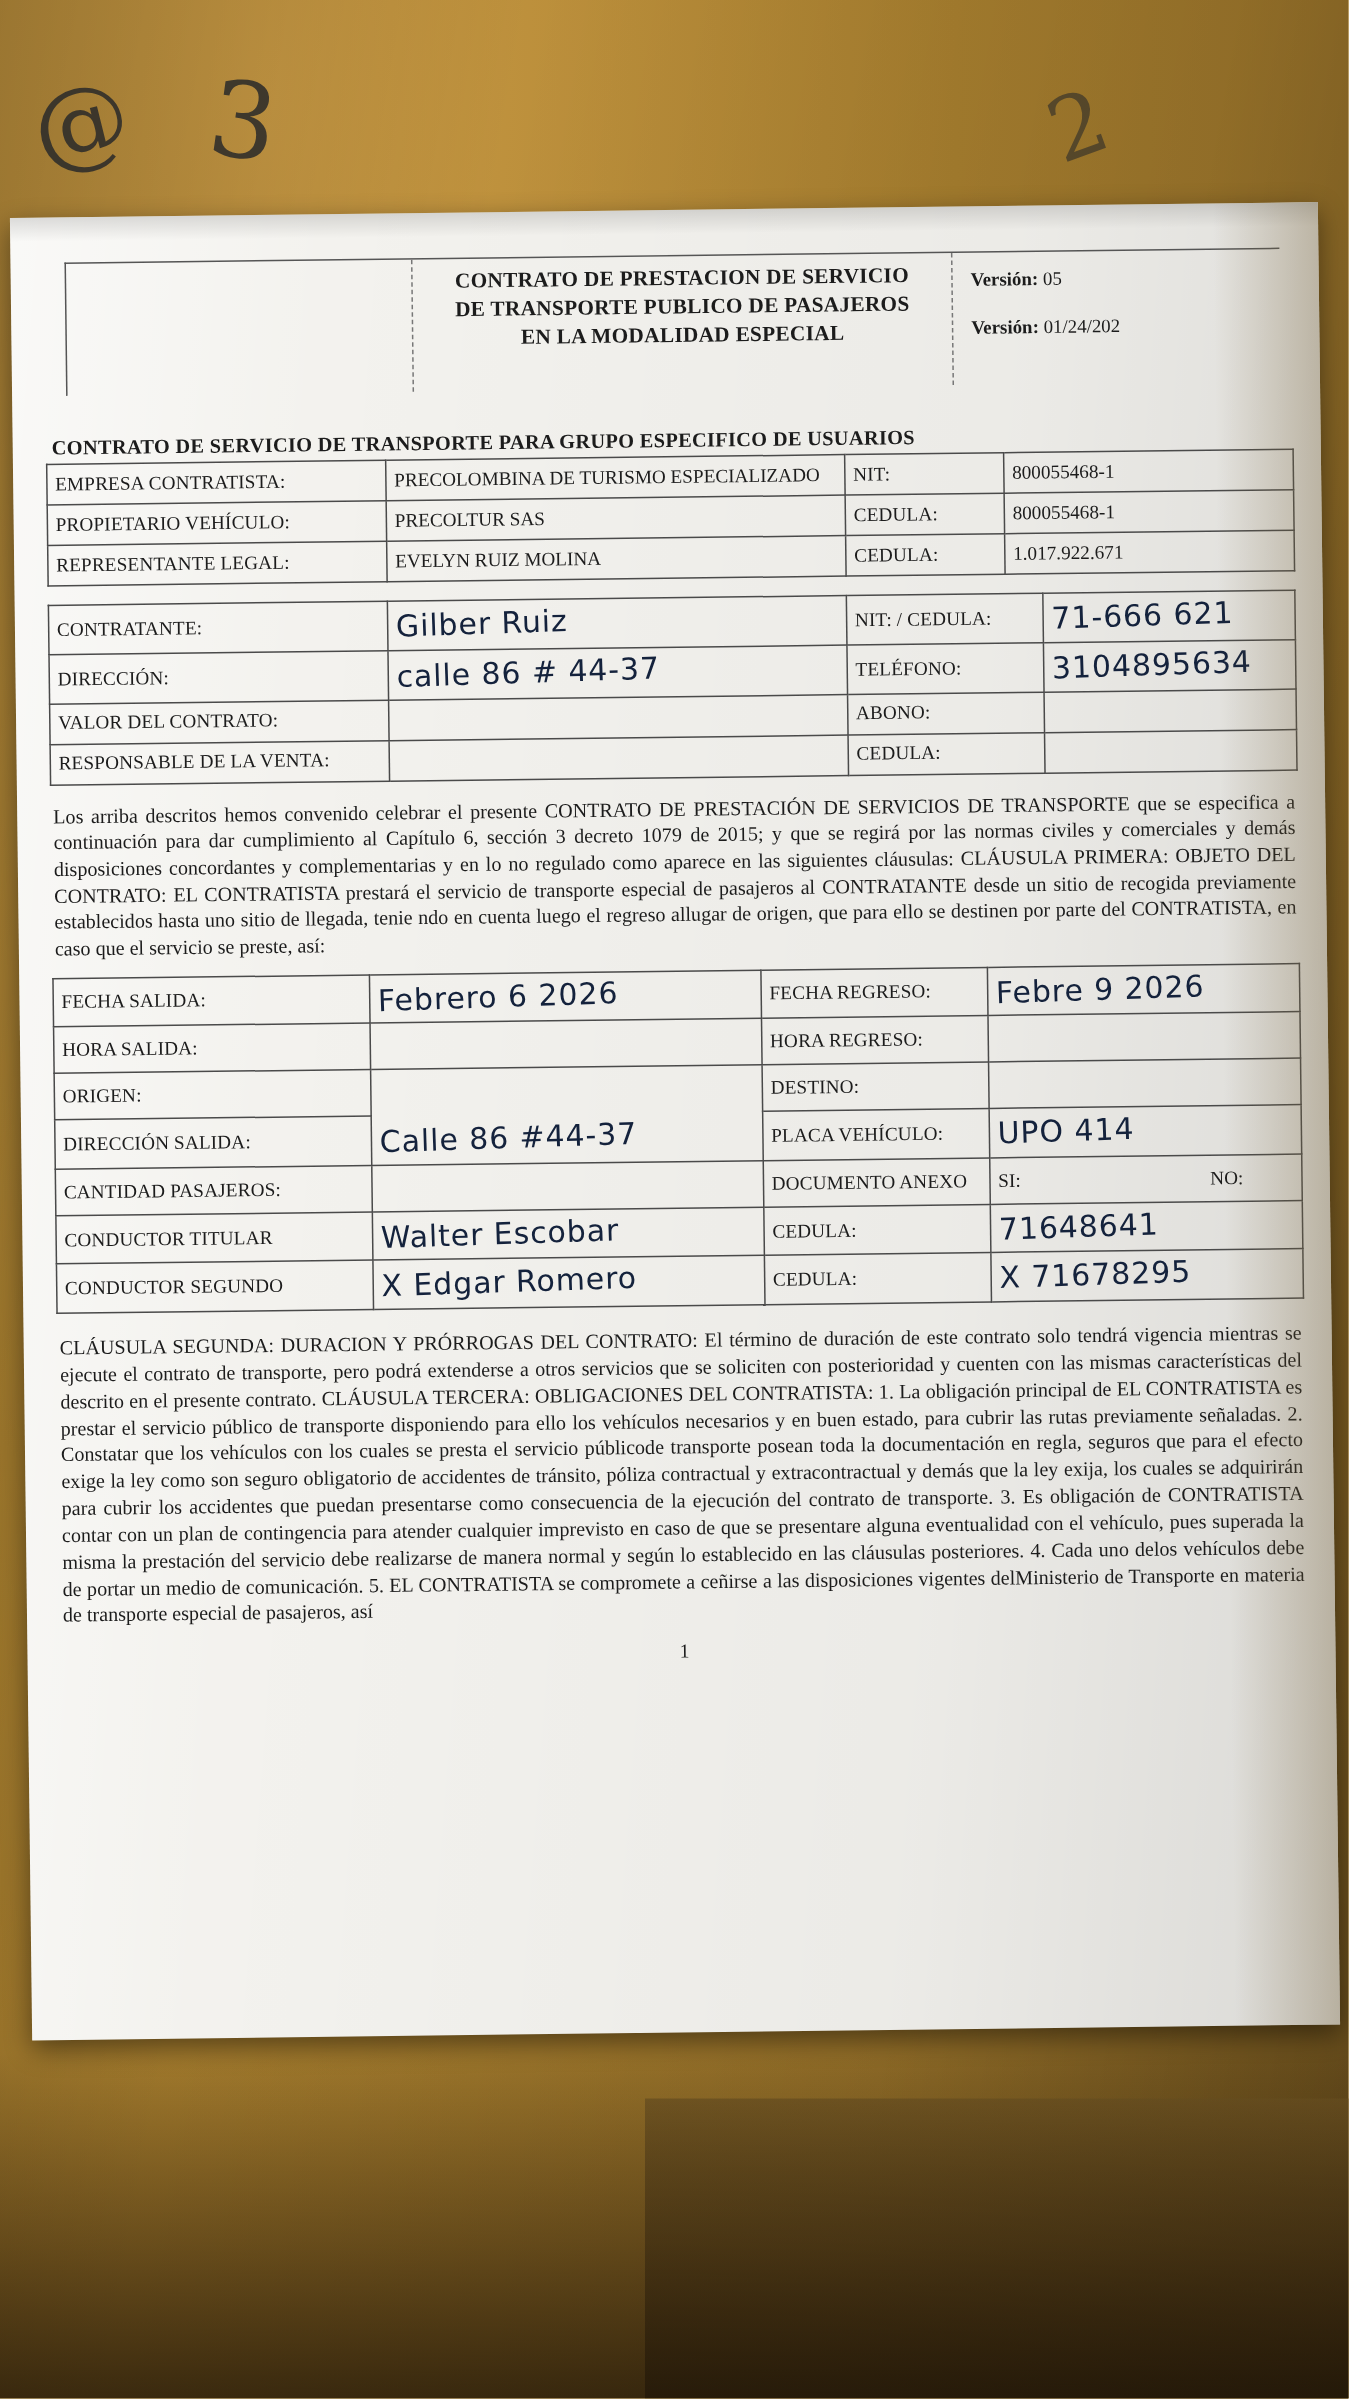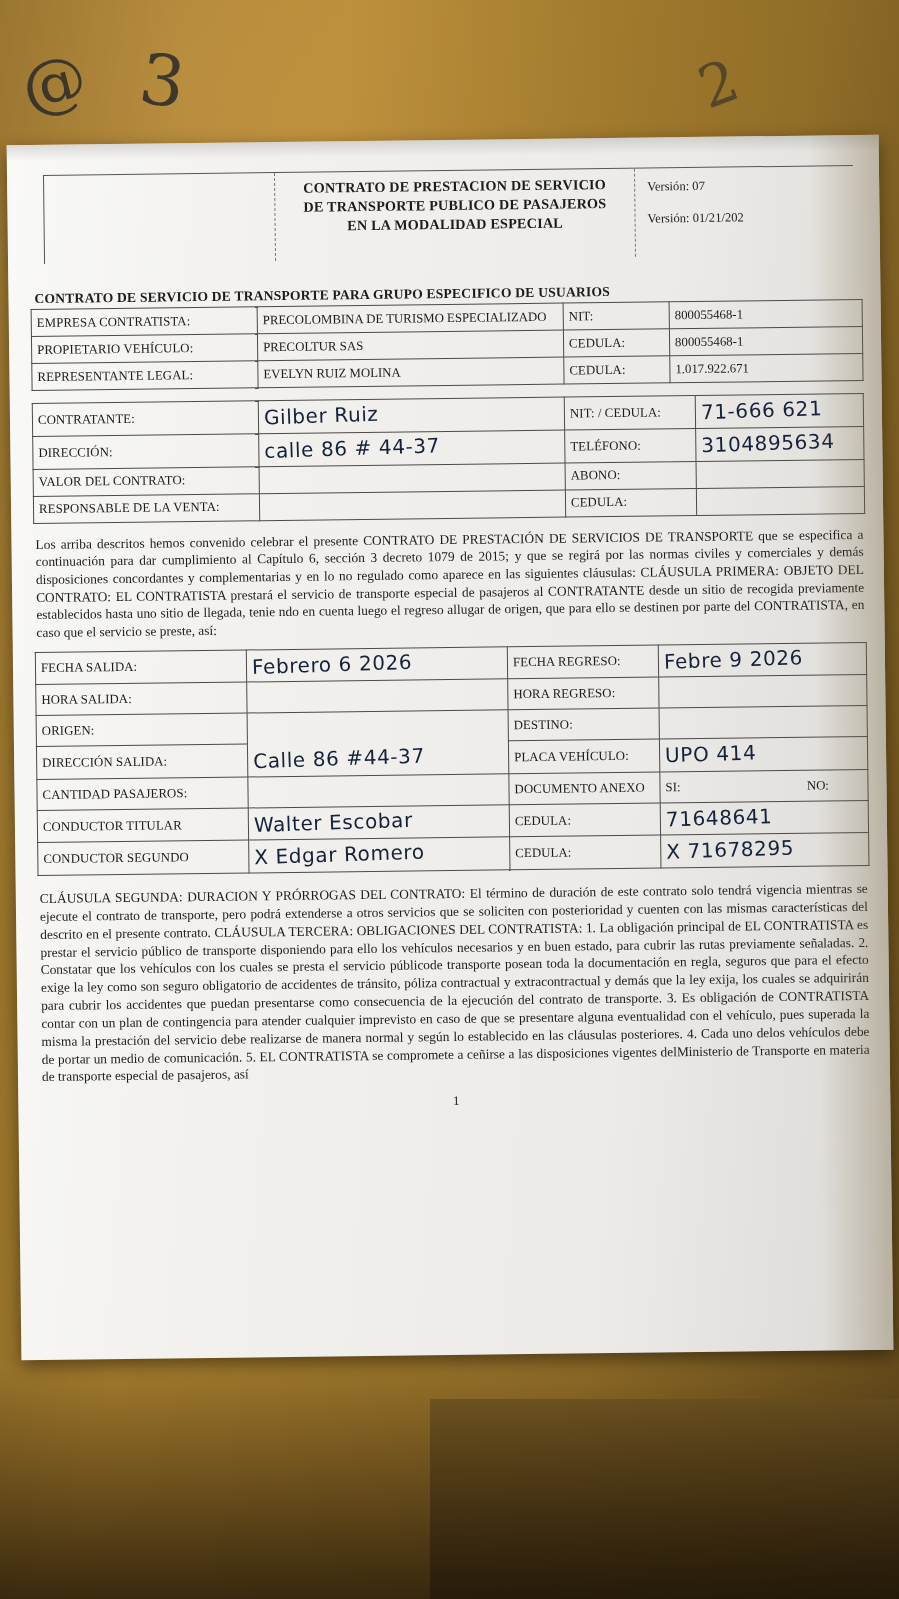--- a/index.html
+++ b/index.html
@@ -68,21 +68,21 @@
     font-size:11px;color:#6a6a6a;letter-spacing:3px;
   }
   .hdr .title-cell{
     flex:1;text-align:center;padding-top:6px;
     font-weight:bold;font-size:14.2px;line-height:1.35;letter-spacing:.2px;
   }
   .hdr .ver-cell{
     width:200px;border-left:1px dashed #777;padding:10px 6px 0 12px;font-size:12.6px;
   }
   .hdr .ver-cell div{margin-bottom:16px;}
-  .hdr .ver-cell b{font-weight:normal;}
+  .hdr .ver-cell b{font-weight:bold;}
   .subtitle{
     margin:26px 0 2px 4px;font-weight:bold;font-size:13.6px;letter-spacing:.2px;
   }
   table.grid{
     width:100%;border-collapse:collapse;margin:2px 0 0 0;
     font-size:12.8px;
   }
   table.grid td{
     border:1px solid #4a4a4a;
     padding:3px 5px;
@@ -147,25 +147,25 @@
         <span></span>
       </div>
       <div class="title-cell">
         <div>CONTRATO DE PRESTACION DE SERVICIO</div>
         <div>DE TRANSPORTE PUBLICO DE PASAJEROS</div>
         <div>EN LA MODALIDAD ESPECIAL</div>
       </div>
       <div class="ver-cell">
         <div>
           <b>Versión:</b>
-          <span>07</span>
+          <span>05</span>
         </div>
         <div>
           <b>Versión:</b>
-          <span>01/21/202</span>
+          <span>01/24/202</span>
         </div>
       </div>
     </div>
 
     <div class="subtitle">CONTRATO DE SERVICIO DE TRANSPORTE PARA GRUPO ESPECIFICO DE USUARIOS</div>
 
     <table class="grid">
       <tbody>
           <tr>
         <td class="lbl" style="width:215px">EMPRESA CONTRATISTA:</td>

